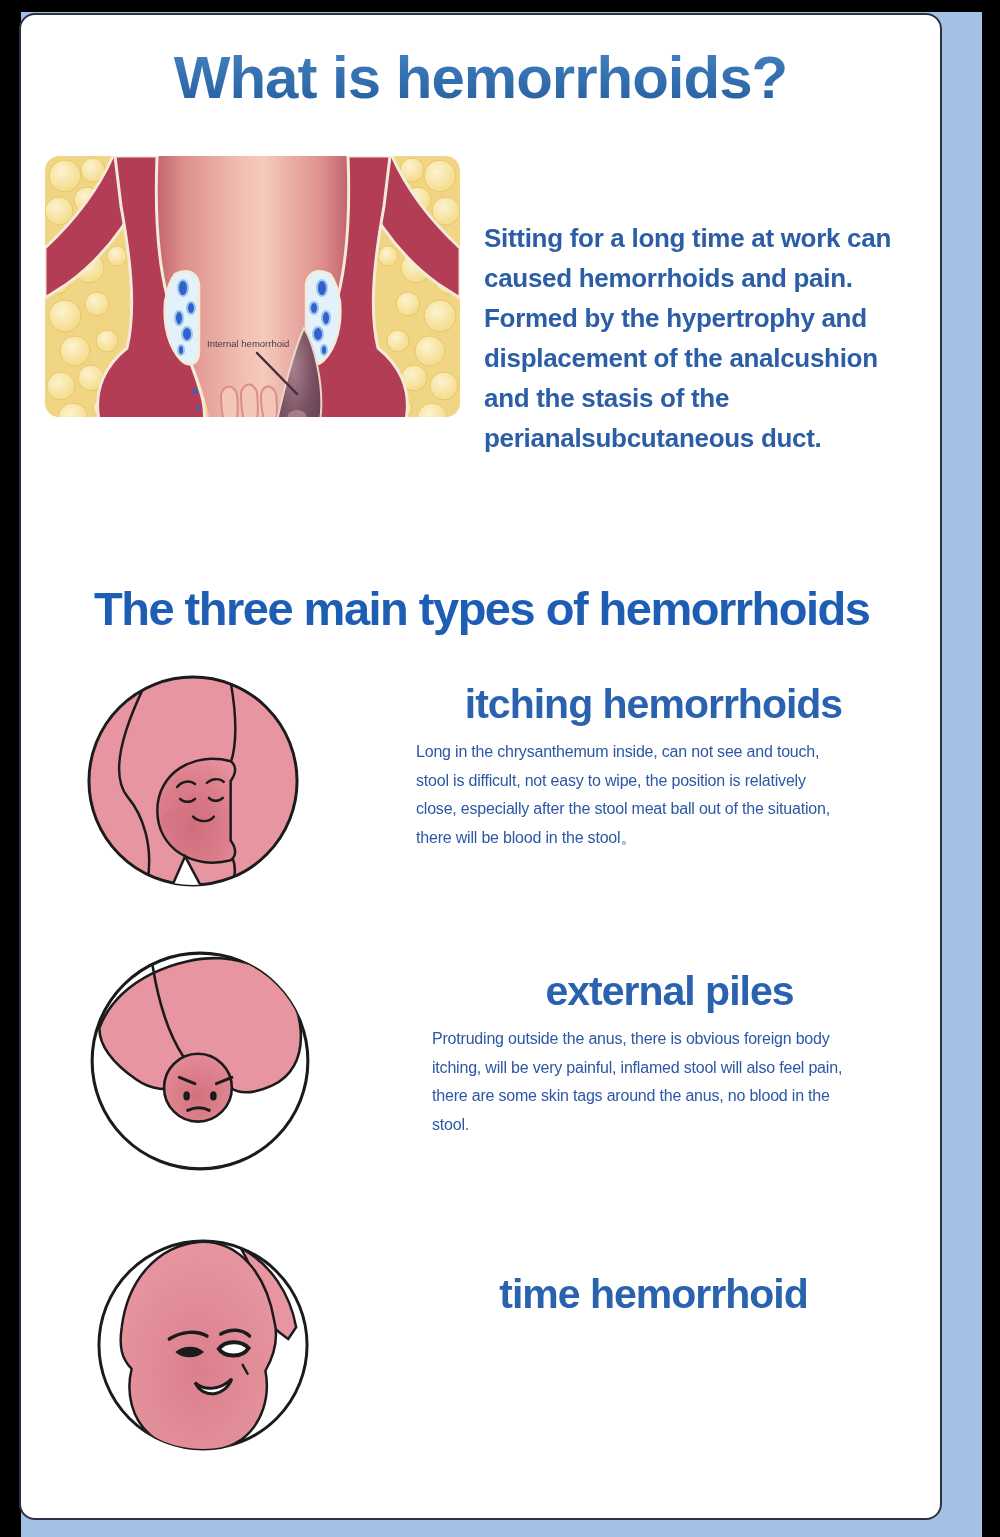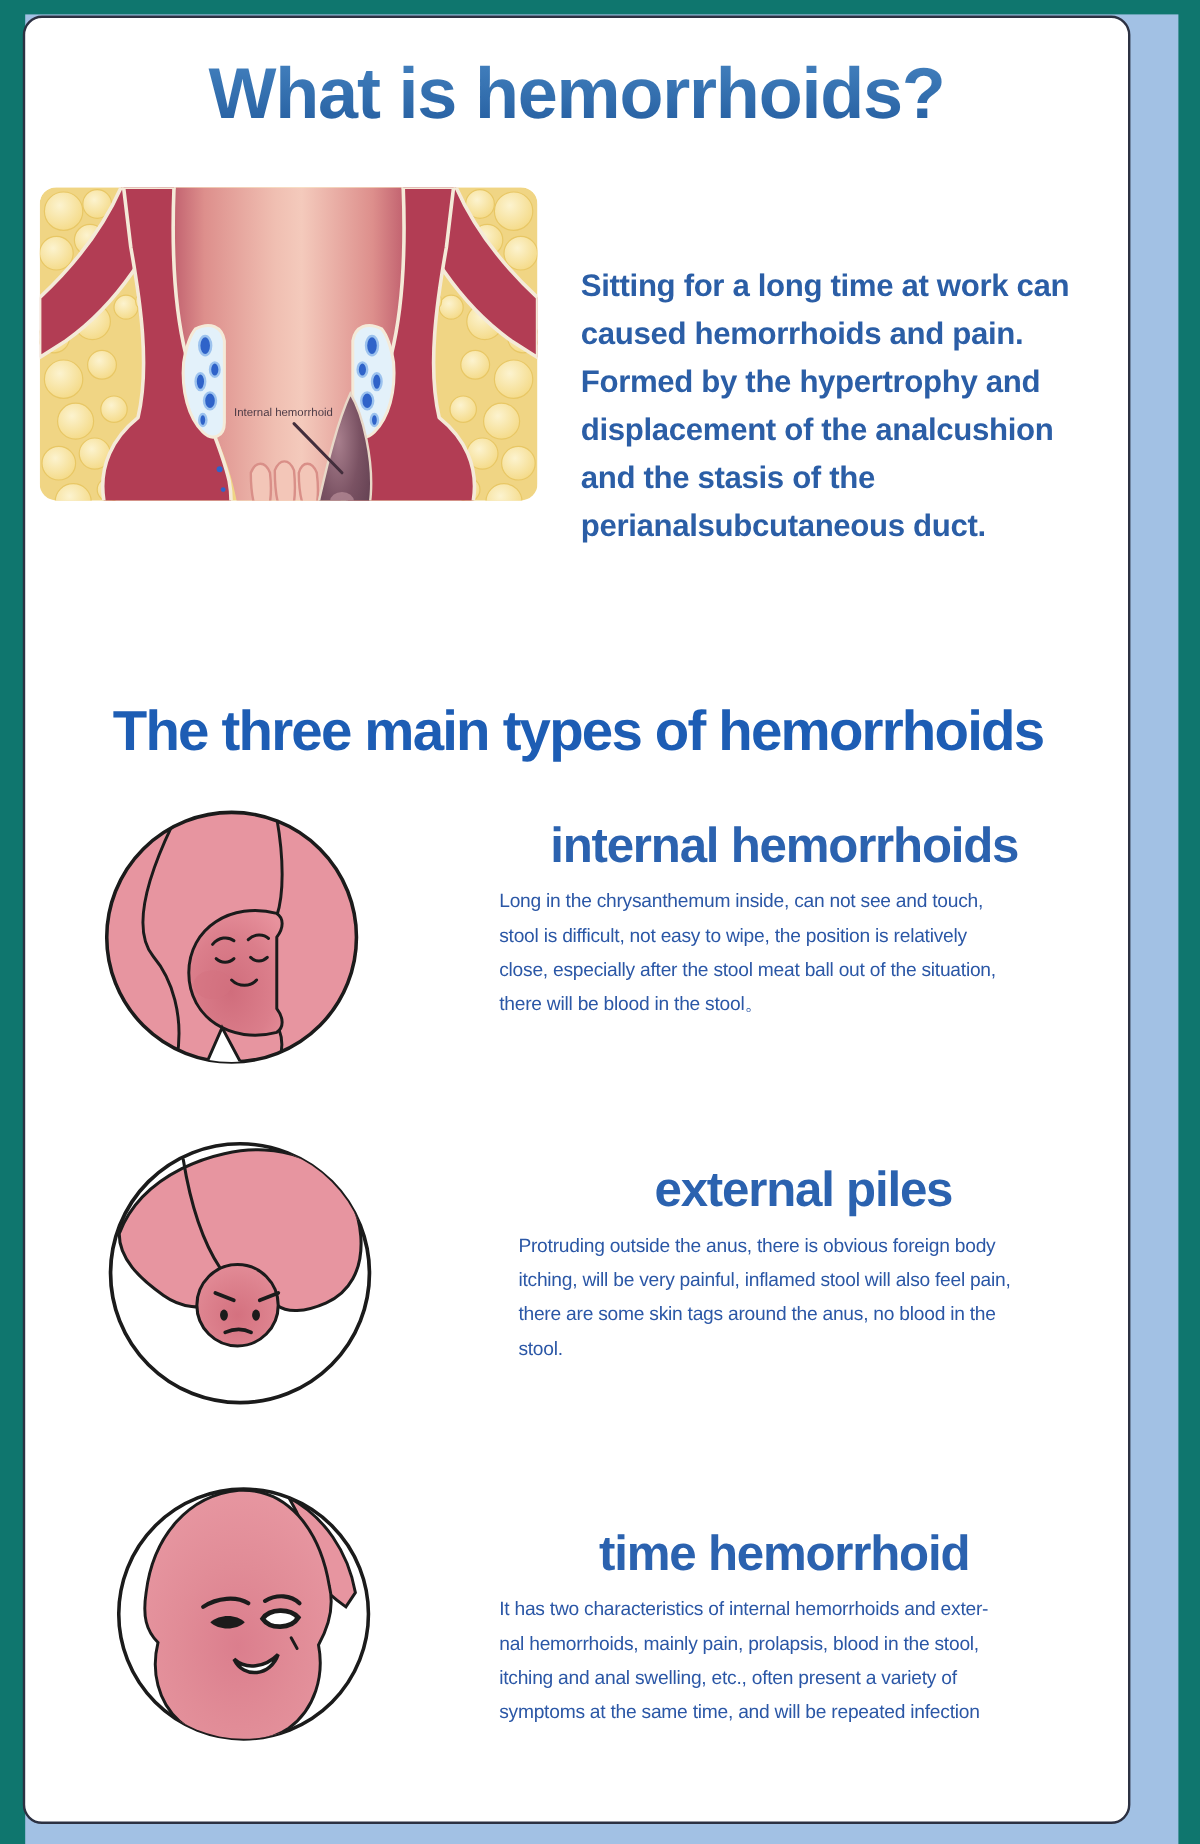--- a/index.html
+++ b/index.html
@@ -1,18 +1,18 @@
 <!DOCTYPE html>
 <html><head>
 <meta charset="utf-8">
 <style>
   * { margin:0; padding:0; box-sizing:border-box; }
   html,body { background:#ffffff; }
   .stage {
-    position:relative; width:1000px; height:1537px; background:#0f766e;
+    position:relative; width:1000px; height:1537px; background:#000000;
     font-family:"Liberation Sans", sans-serif; overflow:hidden;
   }
   .frame {
     position:absolute; left:21px; top:12px; width:961px; height:1525px;
     background:#a2c1e4;
   }
   .card {
     position:absolute; left:19px; top:13px; width:923px; height:1507px;
     background:#ffffff; border:2px solid #2c3142; border-radius:16px;
   }
@@ -21,21 +21,21 @@
     text-align:center; font-weight:bold; font-size:60px; letter-spacing:-1px;
     color:#2e6cad;
   }
   @supports (-webkit-background-clip:text) {
     .page-title {
       background:linear-gradient(180deg,#4684c1 0%,#235c9e 100%);
       -webkit-background-clip:text; background-clip:text; color:transparent;
     }
   }
   .anatomy {
-    position:absolute; left:12px; top:141px; width:415px; height:261px;
+    position:absolute; left:24px; top:141px; width:415px; height:261px;
     border-radius:14px; overflow:hidden;
   }
   .anatomy svg { display:block; }
   .intro {
     position:absolute; left:463px; top:203px; width:450px;
     font-size:26px; line-height:40px; font-weight:600; letter-spacing:-0.3px;
     color:#2b5ea6; white-space:pre-line;
   }
   .section-title {
     position:absolute; left:45px; top:566px; width:860px;
@@ -238,21 +238,21 @@
             <path d="M124,112 C129,107 137,107 141,111"></path>
             <path d="M97,128 C101,132 108,132 112,128"></path>
             <path d="M126,127 C130,131 136,131 140,127"></path>
             <path d="M110,146 C116,152 126,152 131,146"></path>
           </g>
           <path d="M88,218 L102,186 L118,216 Z" fill="#ffffff" stroke="#1b1b1b" stroke-width="2.5"></path>
         </g>
       </svg>
     </div>
     <div class="type-col col1">
-      <div class="type-heading">internal hemorrhoids</div>
+      <div class="type-heading">itching hemorrhoids</div>
       <div class="type-body">Long in the chrysanthemum inside, can not see and touch,
 stool is difficult, not easy to wipe, the position is relatively
 close, especially after the stool meat ball out of the situation,
 there will be blood in the stool。</div>
     </div>
 
     <div class="type-illo illo2">
       <svg width="226" height="226" viewBox="0 0 220 220">
         <defs>
           <radialGradient id="b2" cx="0.5" cy="0.62" r="0.75">
@@ -309,20 +309,16 @@
             <path d="M82,117 C90,110 104,110 111,117 C104,124 89,124 82,117 Z" fill="#1b1b1b"></path>
             <path d="M126,114 C132,105 149,105 156,113 C150,123 132,123 126,114 Z" fill="#ffffff" stroke="#1b1b1b" stroke-width="4"></path>
             <path d="M150,130 L155,139" stroke="#1b1b1b" stroke-width="2.5" stroke-linecap="round"></path>
             <path d="M102,148 C112,157 128,155 139,144 C133,162 110,165 102,148 Z" fill="#ffffff" stroke="#1b1b1b" stroke-width="3"></path>
           </g>
         </g>
       </svg>
     </div>
     <div class="type-col col3">
       <div class="type-heading">time hemorrhoid</div>
-      <div class="type-body">It has two characteristics of internal hemorrhoids and exter-
-nal hemorrhoids, mainly pain, prolapsis, blood in the stool,
-itching and anal swelling, etc., often present a variety of
-symptoms at the same time, and will be repeated infection</div>
     </div>
 
   </div>
 </div>
 
 </body></html>

